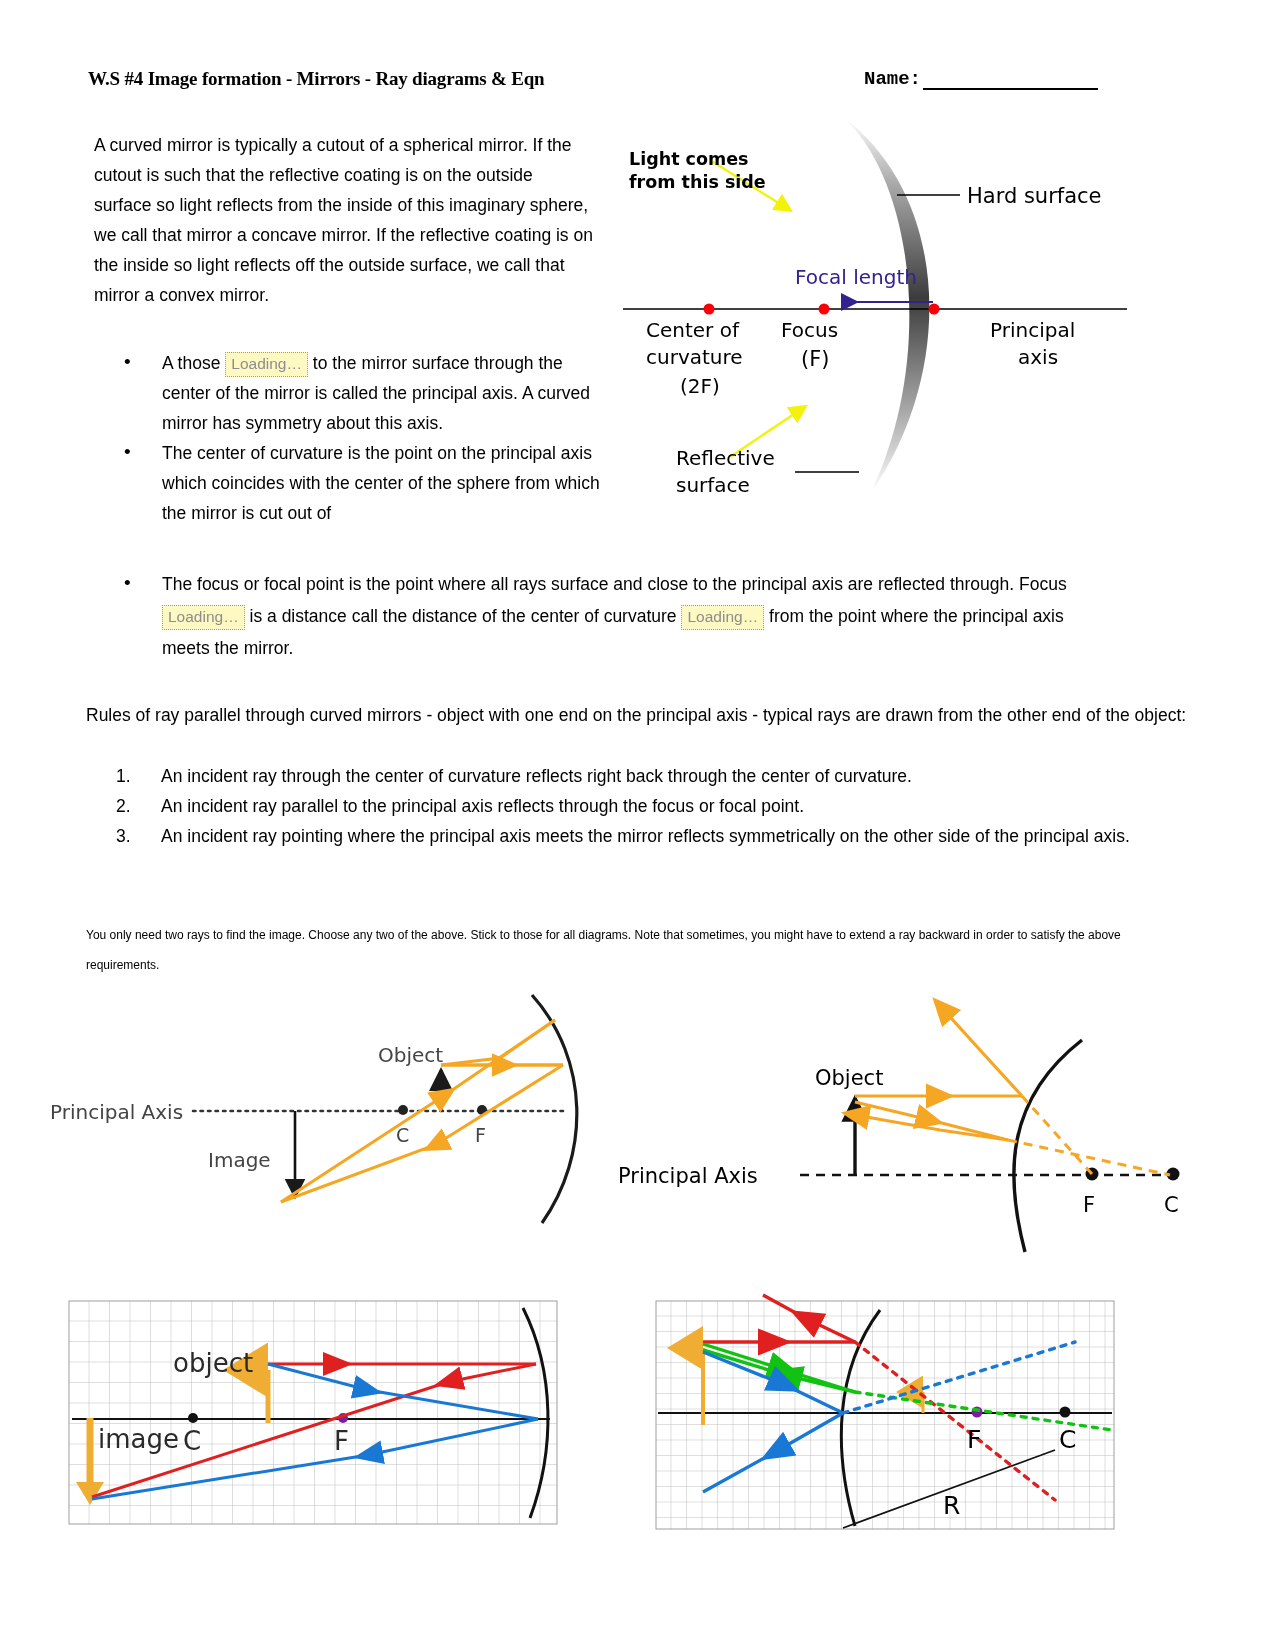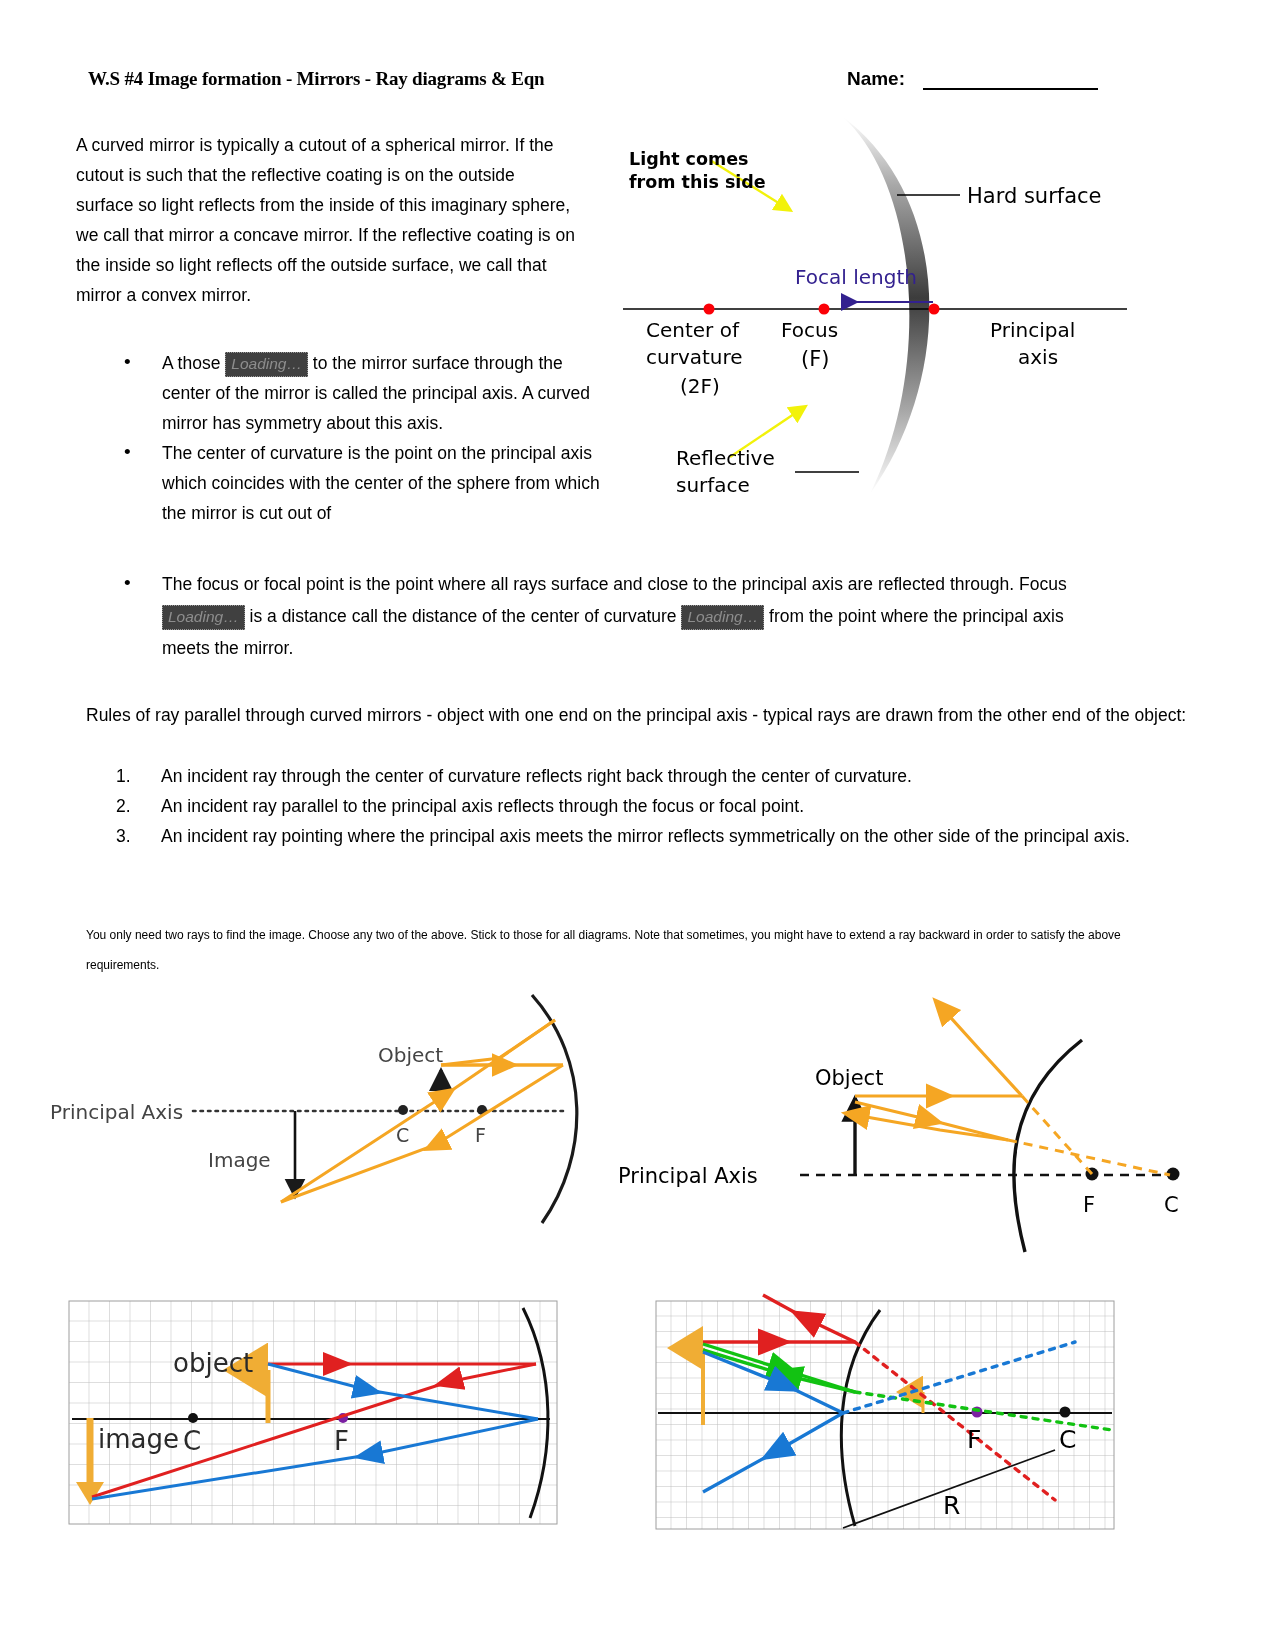--- a/index.html
+++ b/index.html
@@ -17,27 +17,27 @@
   
   .header {
     position:absolute; left:88px; top:68px; width:1010px;
     display:flex; justify-content:space-between; align-items:flex-end;
   }
   .ws-title {
     font-family:"Liberation Serif", serif;
     font-weight:bold; font-size:19px; letter-spacing:-0.2px;
     white-space:nowrap;
   }
-  .name-wrap { display:flex; align-items:flex-end; font-family:Liberation Sans, sans-serif;
-    font-weight:bold; font-size:19px;gap:16px; }
+  .name-wrap { display:flex; align-items:flex-end; font-family:Liberation Mono, monospace;
+    font-weight:bold; font-size:19px; }
   .name-line { display:inline-block; width:175px; border-bottom:2px solid #000; height:17px; margin-left:2px; }
 
   
   .intro {
-    position:absolute; left:76px; top:130px; width:500px;
+    position:absolute; left:94px; top:130px; width:500px;
     font-size:17.5px; line-height:30px;
   }
 
   
   .bullets {
     position:absolute; left:110px; top:348px; width:500px;
     font-size:17.5px; line-height:30px;
   }
   .bullets li { margin:0 0 0 0; }
   ul.blist { list-style:none; margin:0; padding:0; }
@@ -58,23 +58,22 @@
   }
 
   .loading {
     display:inline-block;
     border:1px dotted #9a9a9a;
     color:#8d8d8d;
     font-size:15.5px;
     line-height:20px;
     padding:1px 5px 2px 5px;
     vertical-align:middle;
-    background:#404040;
+    background:#fef9c3;
     white-space:nowrap;
-    font-style:italic;
   }
 
   
   .rules-intro {
     position:absolute; left:86px; top:700px; width:1105px;
     font-size:17.5px; line-height:30px;
   }
   .rules-list {
     position:absolute; left:112px; top:760px; width:1090px;
     font-size:17.5px; line-height:30px;

